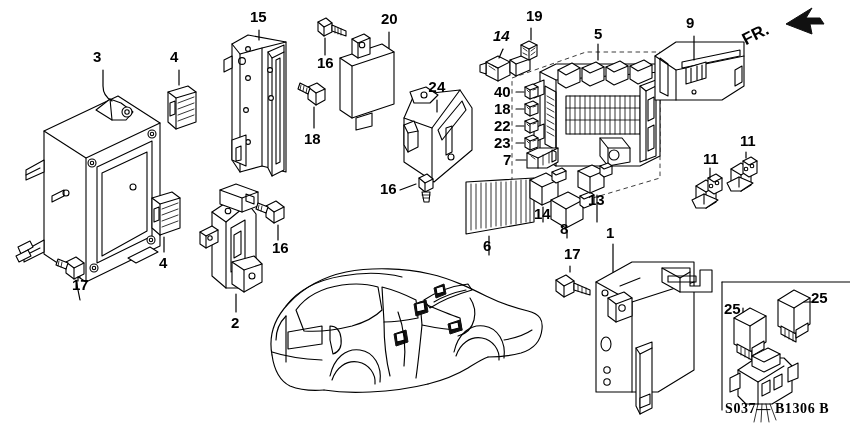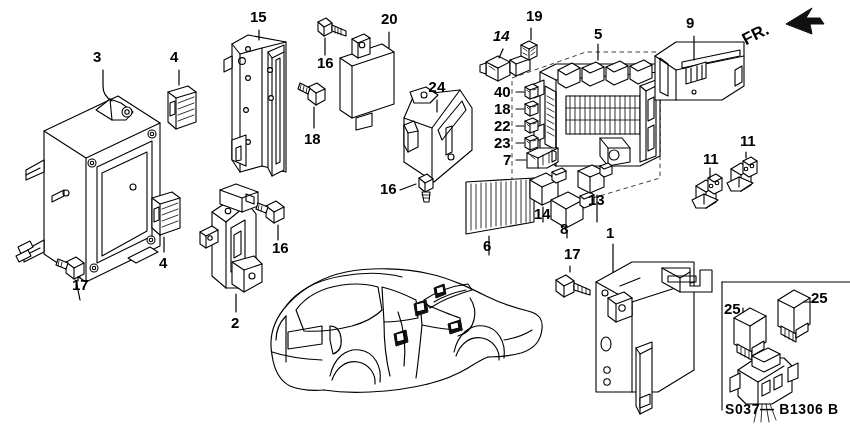--- a/index.html
+++ b/index.html
@@ -16,21 +16,21 @@
     font-family:"Liberation Sans","DejaVu Sans",sans-serif;
     font-weight:bold;
     font-size:15px;
     line-height:15px;
     color:#000;
     white-space:nowrap;
     letter-spacing:-0.2px;
   }
   .code{
     position:absolute;
-    font-family:Liberation Sans, sans-serif;
+    font-family:Liberation Serif, serif;
     font-size:14px;
     font-weight:bold;
     letter-spacing:0.6px;
     white-space:nowrap;
   }
   .code b{font-weight:bold;}
   .frmark{
     position:absolute;
     font-family:"Liberation Sans","DejaVu Sans",sans-serif;
     font-weight:bold;

